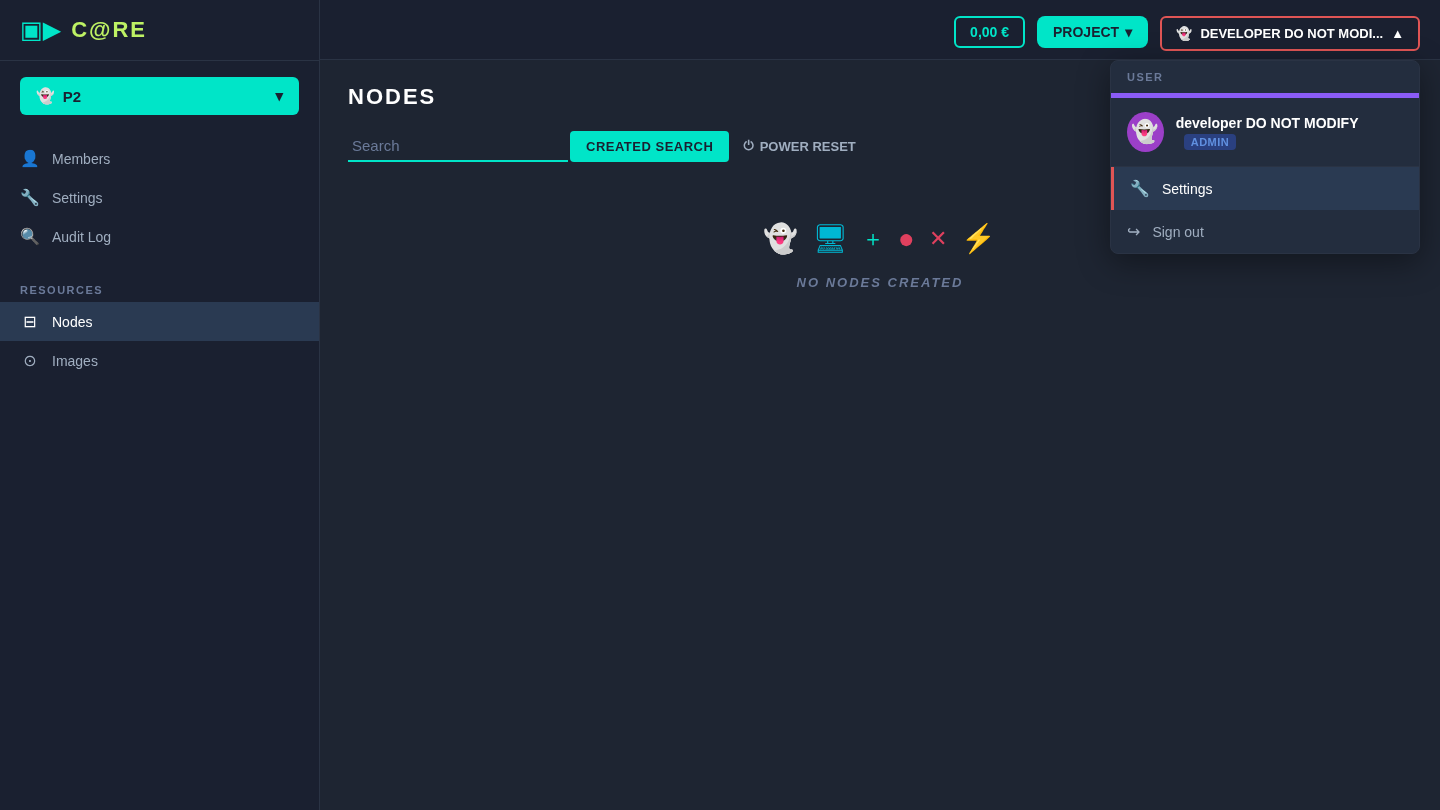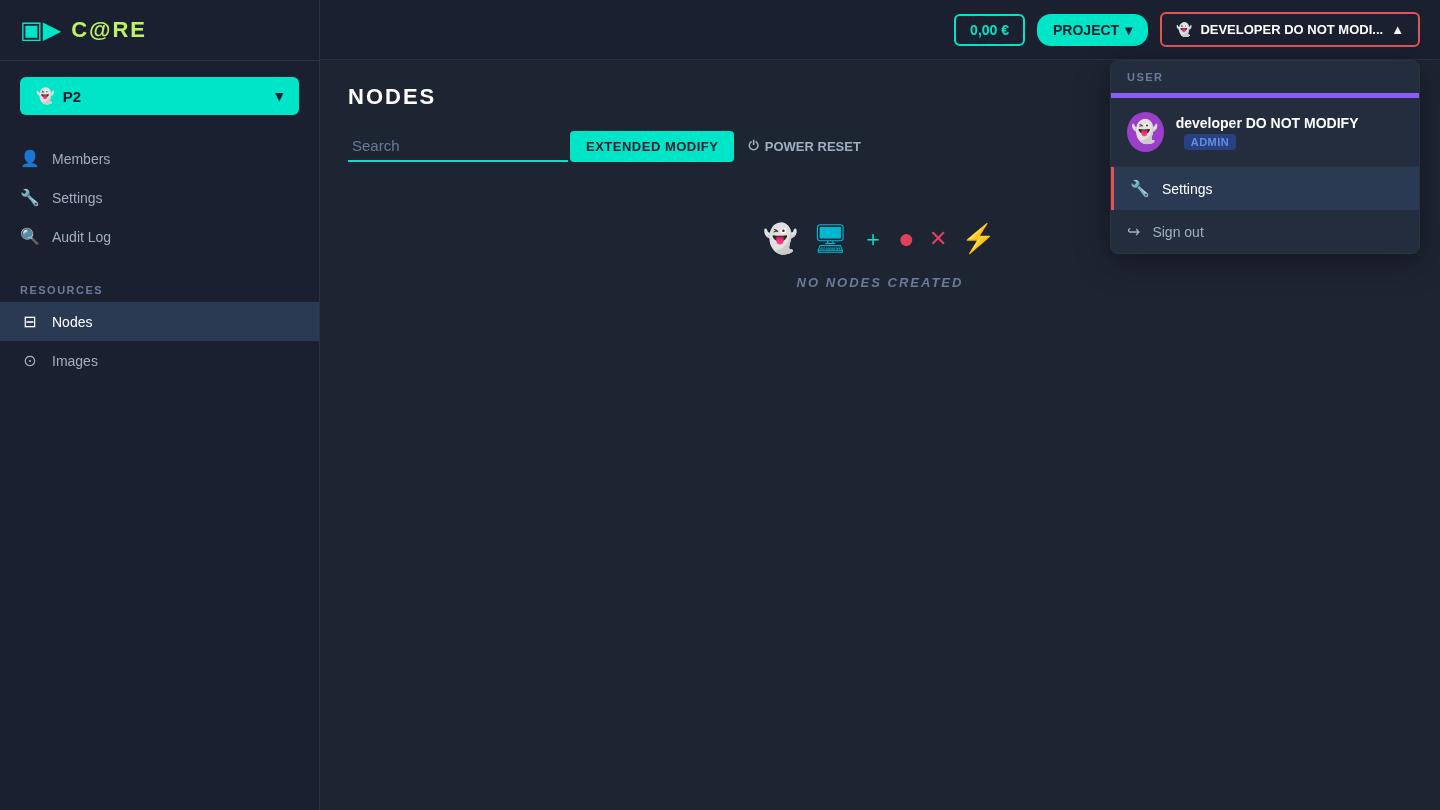--- a/index.html
+++ b/index.html
@@ -36,29 +36,29 @@
       padding: 10px 20px; color: #a0aec0; cursor: pointer; font-size: 14px;
       transition: background 0.15s;
     }
     .sidebar-item.active { background: #2a3a52; color: #fff; }
     .sidebar-item-icon { font-size: 16px; width: 20px; text-align: center; }
 
     
     .topbar {
       position: fixed; left: 320px; top: 0; right: 0; height: 60px;
       background: #1a2030; border-bottom: 1px solid #2a3344;
-      display: flex; align-items: center; justify-content: flex-end;
-      padding: 8px 20px; gap: 12px;
+      display: flex; align-items: flex-start; justify-content: flex-end;
+      padding: 16px 20px; gap: 12px;
     }
     .topbar-credit {
       border: 2px solid #00e5c8; color: #00e5c8; border-radius: 6px;
       padding: 6px 14px; font-size: 14px; font-weight: 600; cursor: pointer;
     }
     .topbar-project-btn {
-      background: #00e5c8; color: #1a2030; border-radius: 14px;
+      background: #00e5c8; color: #1a2030; border-radius: 8px;
       padding: 8px 16px; font-size: 14px; font-weight: 700; cursor: pointer;
       display: flex; align-items: center; gap: 6px;
     }
     .topbar-user-btn {
       border: 2px solid #e05555; border-radius: 6px;
       padding: 8px 14px; font-size: 13px; font-weight: 600; cursor: pointer;
       display: flex; align-items: center; gap: 8px; color: #fff;
       background: #1a2030; min-width: 220px; justify-content: space-between;
       position: relative;
     }
@@ -230,21 +230,21 @@
   </div>
 </div>
 
 <div class="main">
   <div class="page-title">NODES</div>
 
   <div class="nodes-toolbar">
     <div class="search-input-wrap">
       <input class="search-input" type="text" placeholder="Search" style="">
     </div>
-    <button class="btn-extended-search">EXTENDED MODIFY</button>
+    <button class="btn-extended-search">CREATED SEARCH</button>
     <button class="btn-power-reset">
       <span>⏻</span>
       <span>POWER RESET</span>
     </button>
   </div>
 
 
   <div class="empty-state">
     <div class="empty-icons">
       <span class="empty-icon icon-ghost">👻</span>

